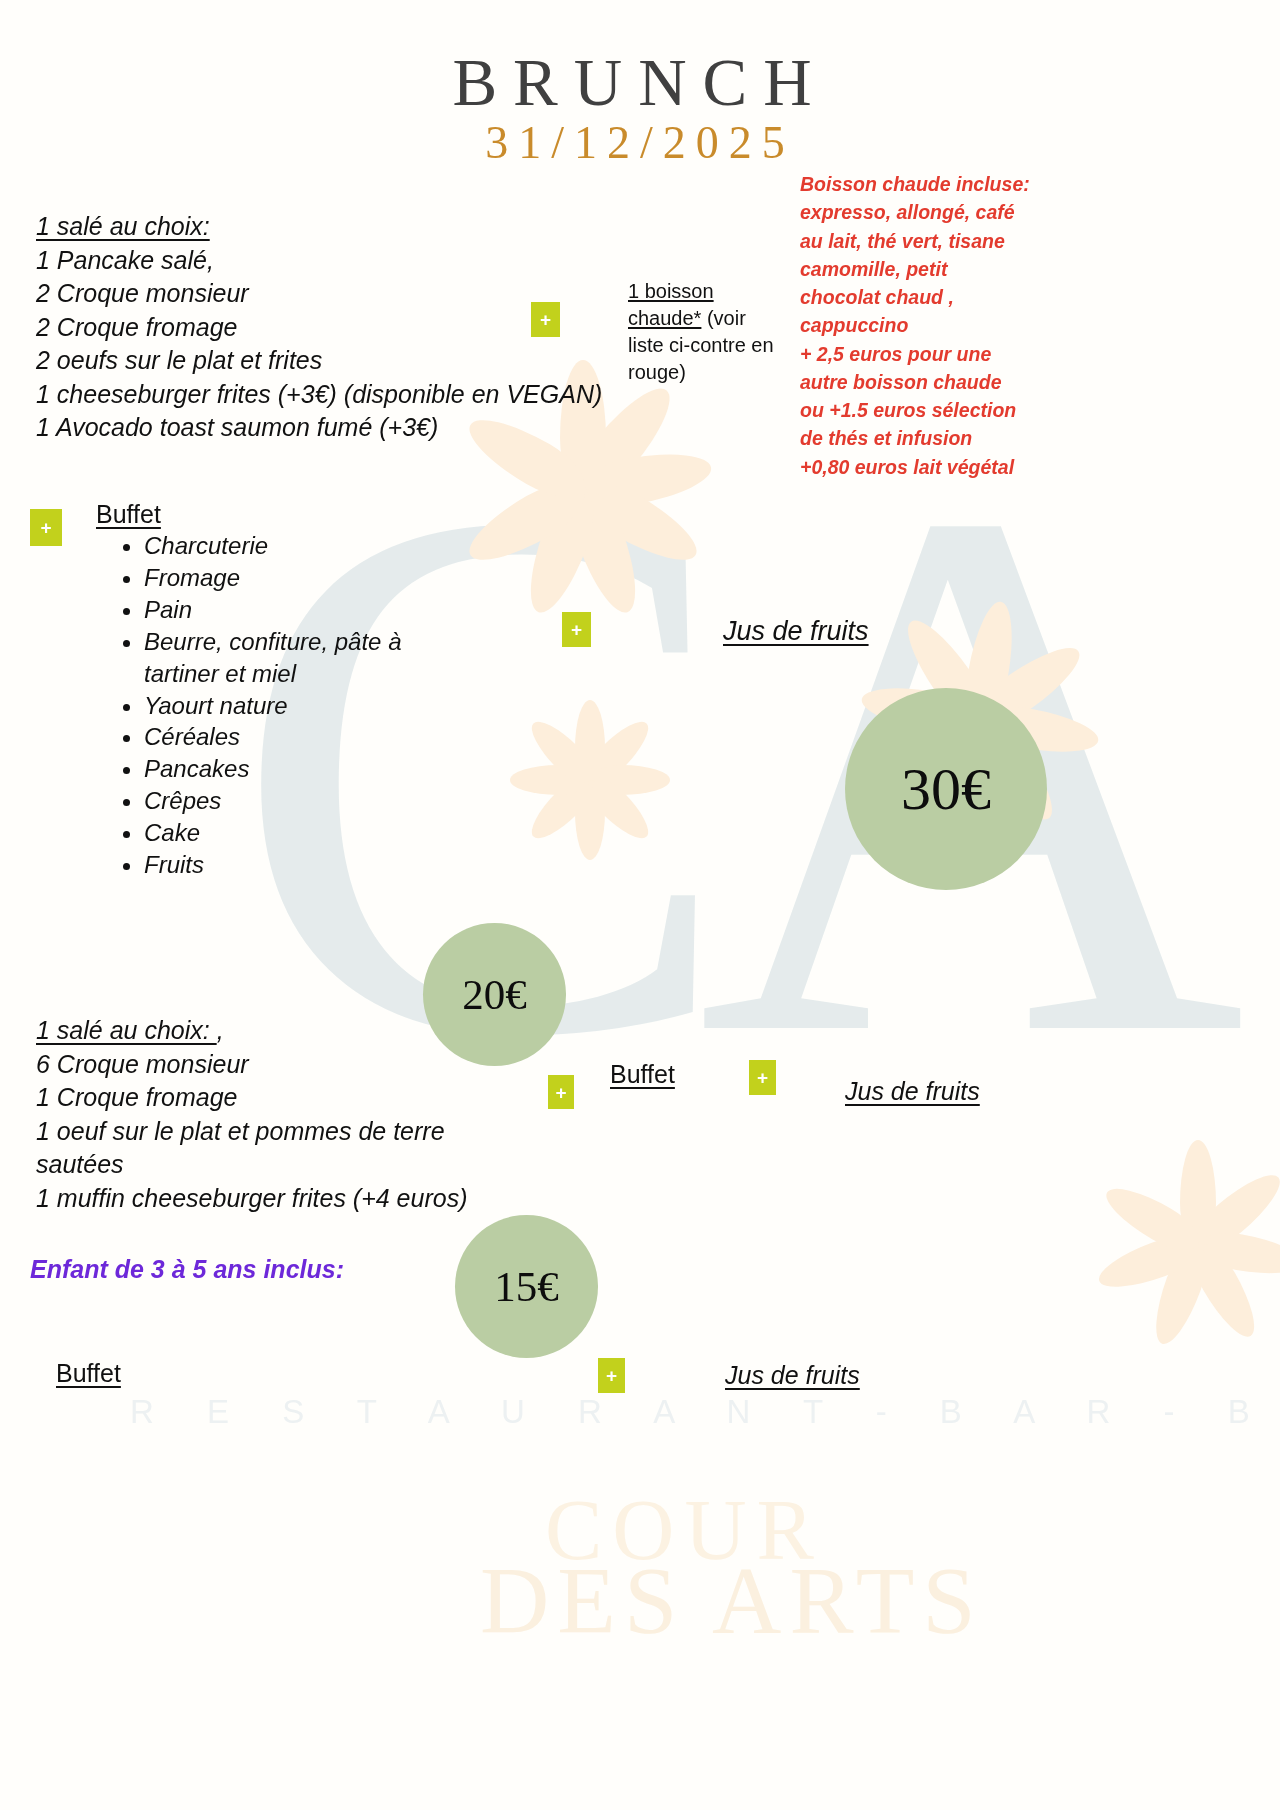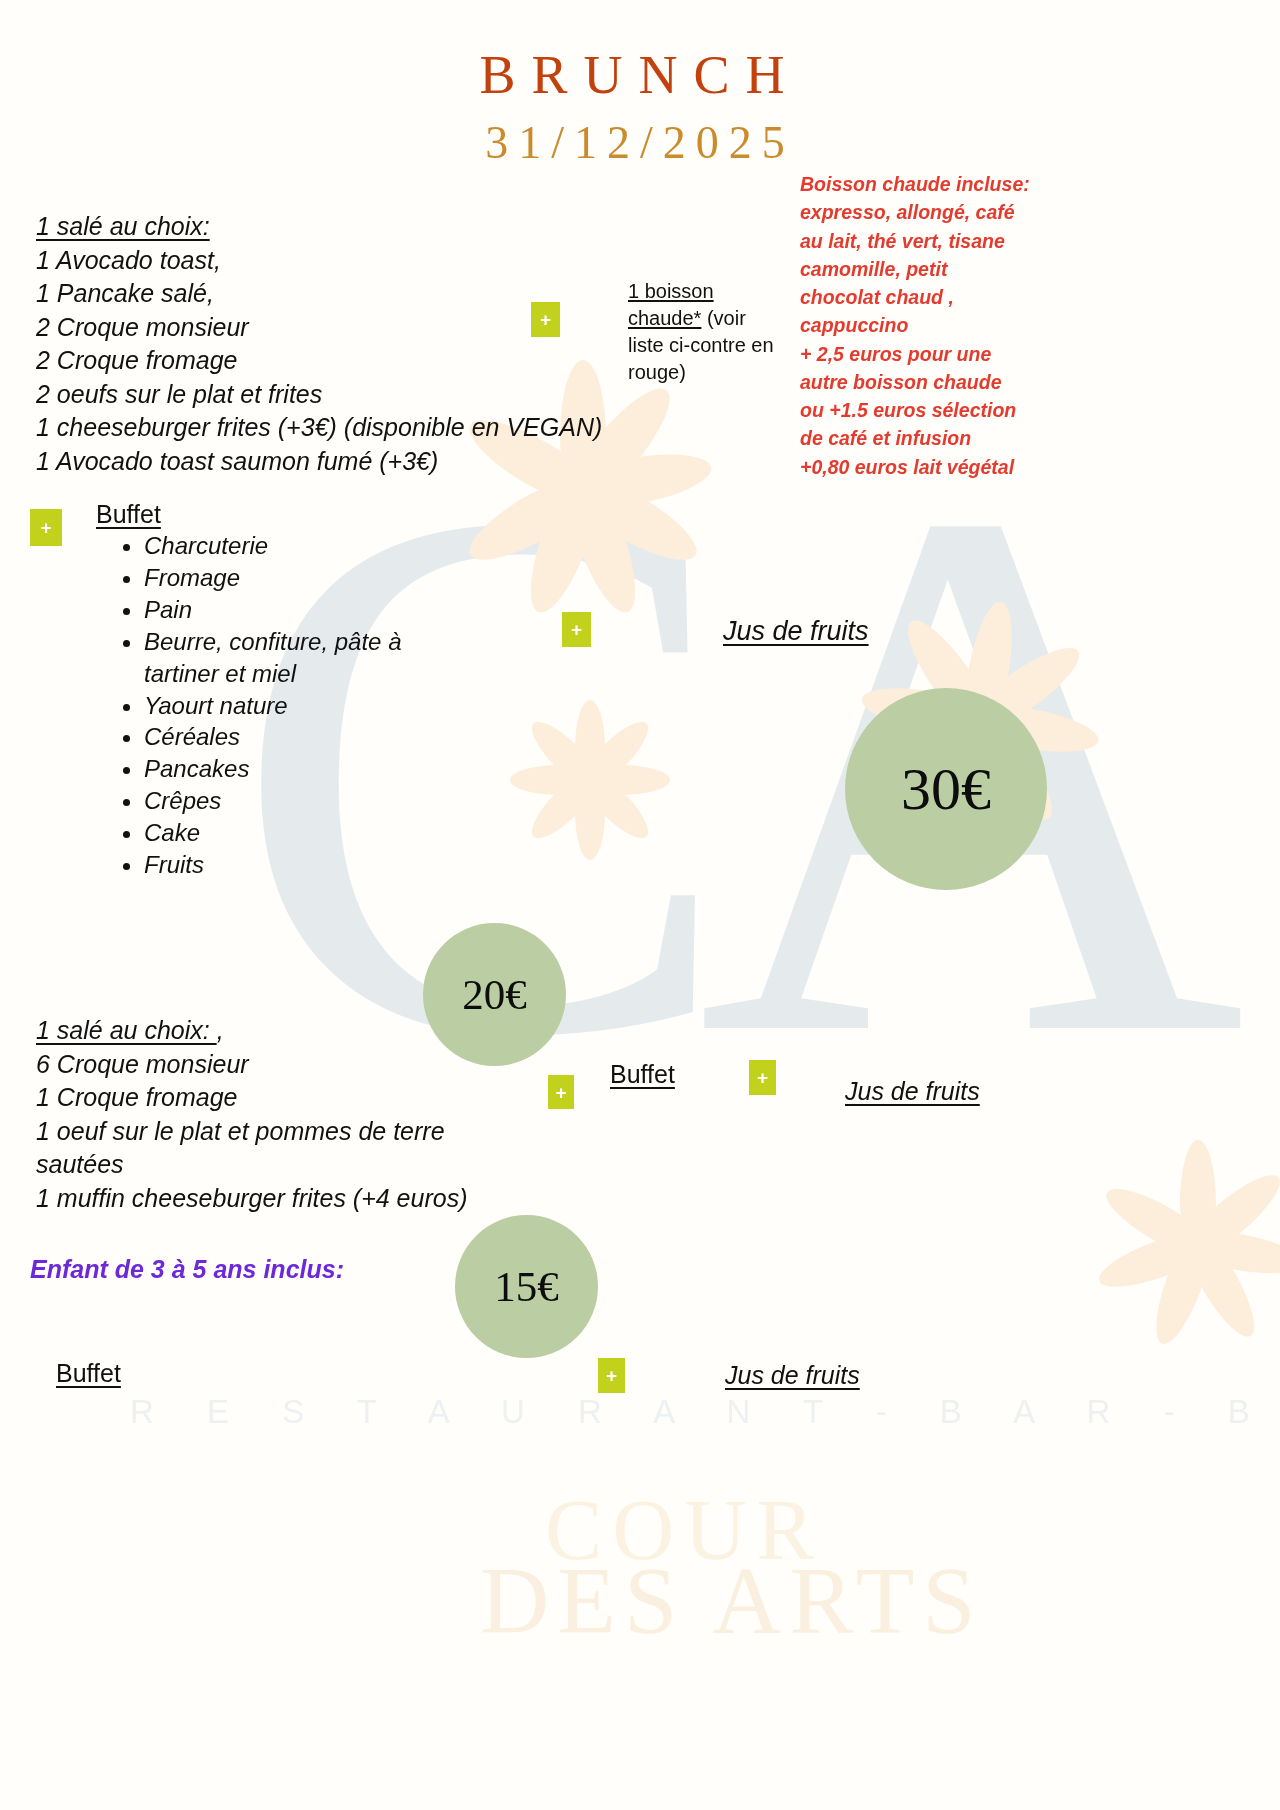--- a/index.html
+++ b/index.html
@@ -48,23 +48,23 @@
     border-radius:50% 50% 50% 50% / 60% 60% 40% 40%;
     transform-origin:50% 100%;
   }
   .flower { position:absolute; }
 
   
   .title {
     position:absolute; left:0; right:0; top:44px;
     text-align:center;
     font-family:"Liberation Serif", serif;
-    font-size:54px; font-weight:400;
+    font-size:67px; font-weight:400;
     letter-spacing:16px;
-    color:#c2410c;
+    color:#404040;
     -webkit-text-stroke:0px;
     text-shadow:1px 0 0 #FFFEFB, -1px 0 0 #FFFEFB;
     z-index:3;
   }
   .title-inner { display:inline-block; position:relative; }
   .title-inner::after{
     content:""; position:absolute; left:4px; right:18px; top:8px; bottom:8px;
     border:0; pointer-events:none;
   }
   .date {
@@ -207,21 +207,20 @@
     <div class="wm-des">DES ARTS</div>
   </div>
 
   <div class="title">
     <span class="title-inner">BRUNCH</span>
   </div>
   <div class="date">31/12/2025</div>
 
   <div class="blk main-list">
     <div class="hdr">1 salé au choix: </div>
-    <div>1 Avocado toast,</div>
     <div>1 Pancake salé,</div>
     <div>2 Croque monsieur</div>
     <div>2 Croque fromage</div>
     <div>2 oeufs sur le plat et frites</div>
     <div>1 cheeseburger frites (+3€) (disponible en VEGAN)</div>
     <div>1 Avocado toast saumon fumé (+3€)</div>
   </div>
 
   <div class="blk note-boisson">
     <span class="u">1 boisson </span><span class="u">chaude*</span><span> (voir liste ci-contre en rouge)</span>
@@ -230,21 +229,21 @@
   <div class="blk red-block">
     <div>Boisson chaude incluse:</div>
     <div>expresso, allongé, café</div>
     <div>au lait, thé vert, tisane</div>
     <div>camomille, petit</div>
     <div>chocolat chaud ,</div>
     <div>cappuccino</div>
     <div>+ 2,5 euros pour une</div>
     <div>autre boisson chaude</div>
     <div>ou +1.5 euros sélection</div>
-    <div>de café et infusion</div>
+    <div>de thés et infusion</div>
     <div>+0,80 euros lait végétal</div>
   </div>
 
   <div class="blk buffet-head">Buffet </div>
   <ul class="blk buffet-list">
     <li>Charcuterie</li>
     <li>Fromage</li>
     <li>Pain</li>
     <li>Beurre, confiture, pâte à tartiner et miel</li>
     <li>Yaourt nature</li>

